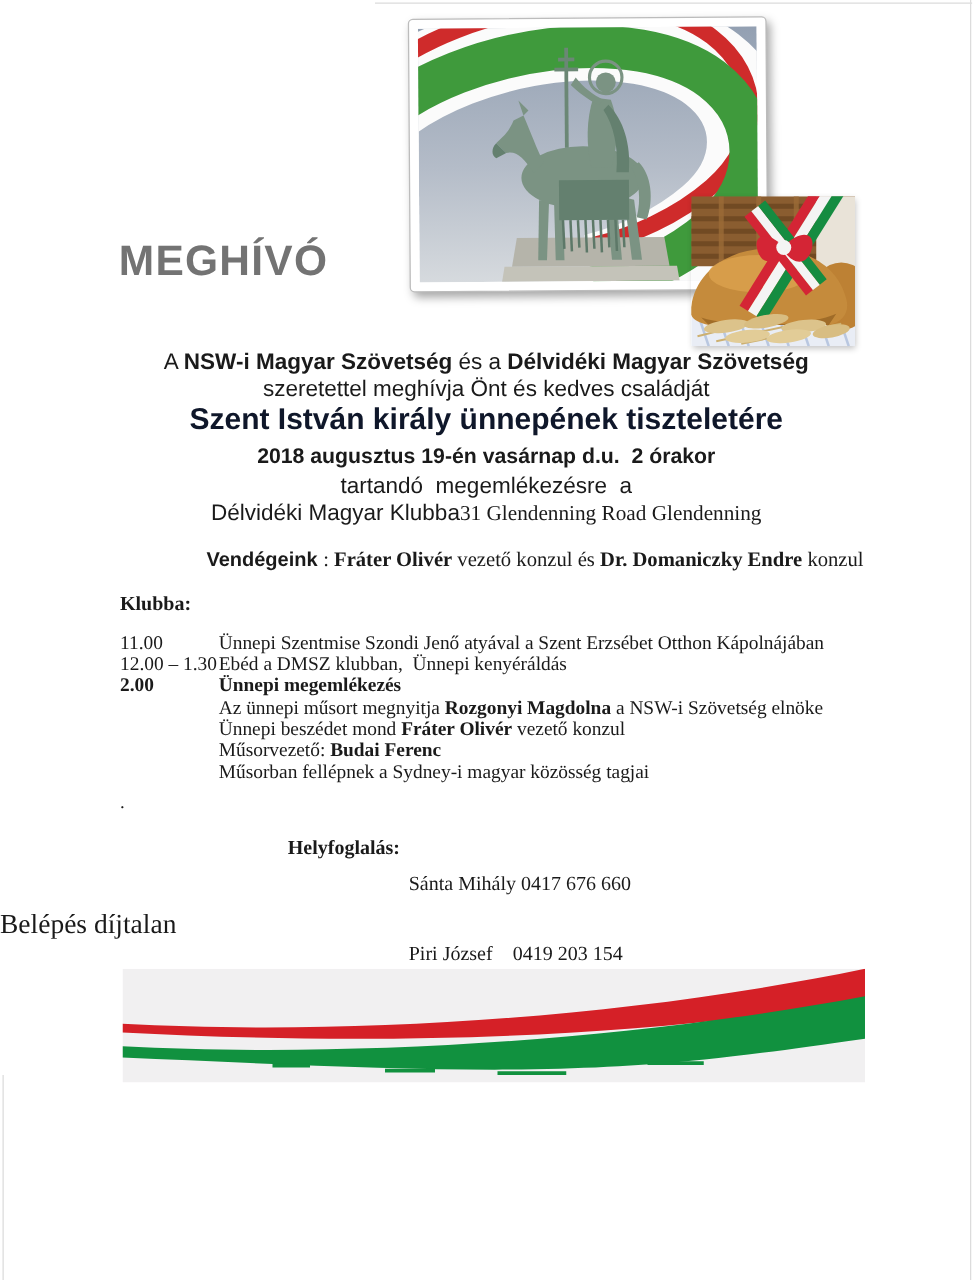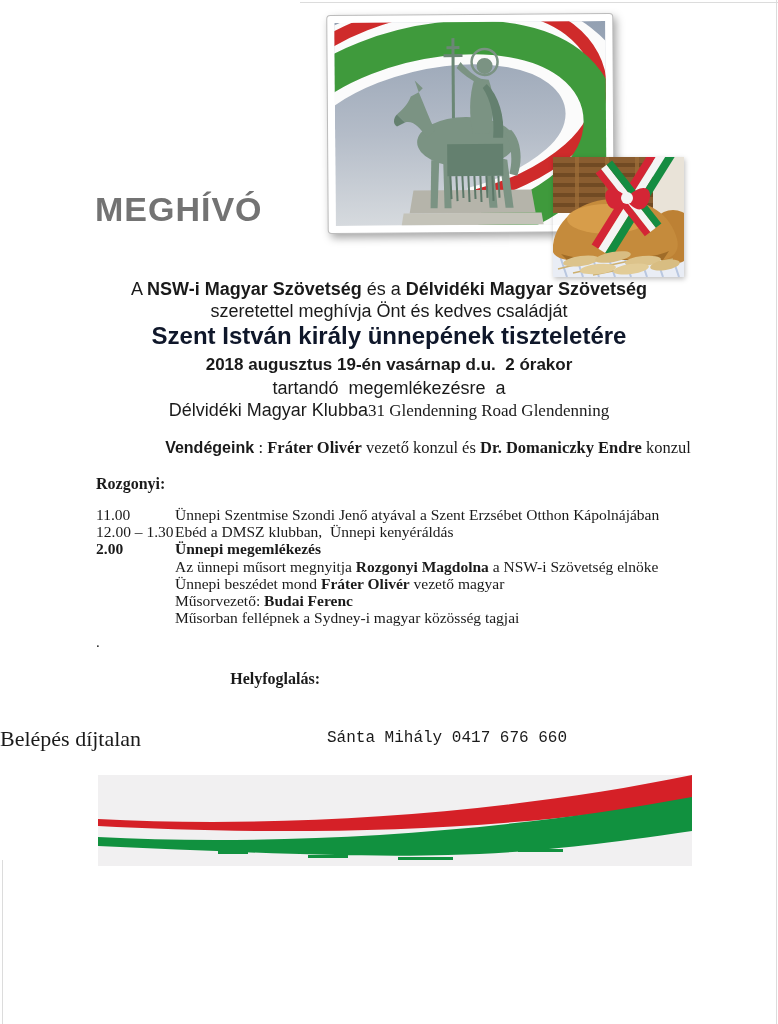--- a/index.html
+++ b/index.html
@@ -40,21 +40,21 @@
   .prog-rows{position:absolute;left:96px;top:506px;width:600px;
         font-family:"Liberation Serif",serif;font-size:15.5px;line-height:17.2px;}
   .prog-row{display:flex;}
   .prog-time{width:79px;flex:none;white-space:pre;}
   .prog-text{flex:1;white-space:pre-wrap;}
 
   .stray-dot{position:absolute;left:96px;top:634px;font-family:"Liberation Serif",serif;font-size:15px;}
 
   .resv-label{position:absolute;left:150px;top:670px;width:170px;text-align:right;
         font-family:"Liberation Serif",serif;font-weight:bold;font-size:16px;}
-  .resv-lines{position:absolute;left:327px;top:692px;font-family:Liberation Mono, monospace;
+  .resv-lines{position:absolute;left:327px;top:662px;font-family:Liberation Serif, serif;
         font-size:16px;line-height:18.5px;white-space:pre;}
 
   .footer-note{position:absolute;left:0;top:726px;width:778px;text-align:left;
         font-family:"Liberation Serif",serif;font-size:22px;}
 
   .flag-swoosh{position:absolute;left:98px;top:775px;width:594px;height:91px;}
   .flag-swoosh svg{display:block;}
 </style>
 </head>
 <body>
@@ -189,41 +189,41 @@
   <div class="cline l-date pre">2018 augusztus 19-én vasárnap d.u.  2 órakor</div>
   <div class="cline l-held pre">tartandó  megemlékezésre  a</div>
   <div class="cline l-venue">
     <span class="pre">Délvidéki Magyar Klubba</span><span class="addr pre">31 Glendenning Road Glendenning</span>
   </div>
 
   <div class="cline l-guests">
     <span class="lbl pre">Vendégeink </span><span class="pre">: </span><span class="pre b">Fráter Olivér</span><span class="pre"> vezető konzul és </span><span class="pre b">Dr. Domaniczky Endre</span><span class="pre"> konzul</span>
   </div>
 
-  <div class="prog-label">Rozgonyi:</div>
+  <div class="prog-label">Klubba:</div>
   <div class="prog-rows">
     <div class="prog-row">
       <span class="prog-time">11.00</span>
       <span class="prog-text">Ünnepi Szentmise Szondi Jenő atyával a Szent Erzsébet Otthon Kápolnájában</span>
     </div>
     <div class="prog-row">
       <span class="prog-time">12.00 – 1.30</span>
       <span class="prog-text">Ebéd a DMSZ klubban,  Ünnepi kenyéráldás</span>
     </div>
     <div class="prog-row">
       <span class="prog-time b">2.00</span>
       <span class="prog-text b">Ünnepi megemlékezés</span>
     </div>
     <div class="prog-row">
       <span class="prog-time"></span>
       <span class="prog-text"><span class="pre">Az ünnepi műsort megnyitja </span><span class="pre b">Rozgonyi Magdolna</span><span class="pre"> a NSW-i Szövetség elnöke</span></span>
     </div>
     <div class="prog-row">
       <span class="prog-time"></span>
-      <span class="prog-text"><span class="pre">Ünnepi beszédet mond </span><span class="pre b">Fráter Olivér</span><span class="pre"> vezető magyar</span></span>
+      <span class="prog-text"><span class="pre">Ünnepi beszédet mond </span><span class="pre b">Fráter Olivér</span><span class="pre"> vezető konzul</span></span>
     </div>
     <div class="prog-row">
       <span class="prog-time"></span>
       <span class="prog-text"><span class="pre">Műsorvezető: </span><span class="pre b">Budai Ferenc</span></span>
     </div>
     <div class="prog-row">
       <span class="prog-time"></span>
       <span class="prog-text">Műsorban fellépnek a Sydney-i magyar közösség tagjai</span>
     </div>
   </div>

